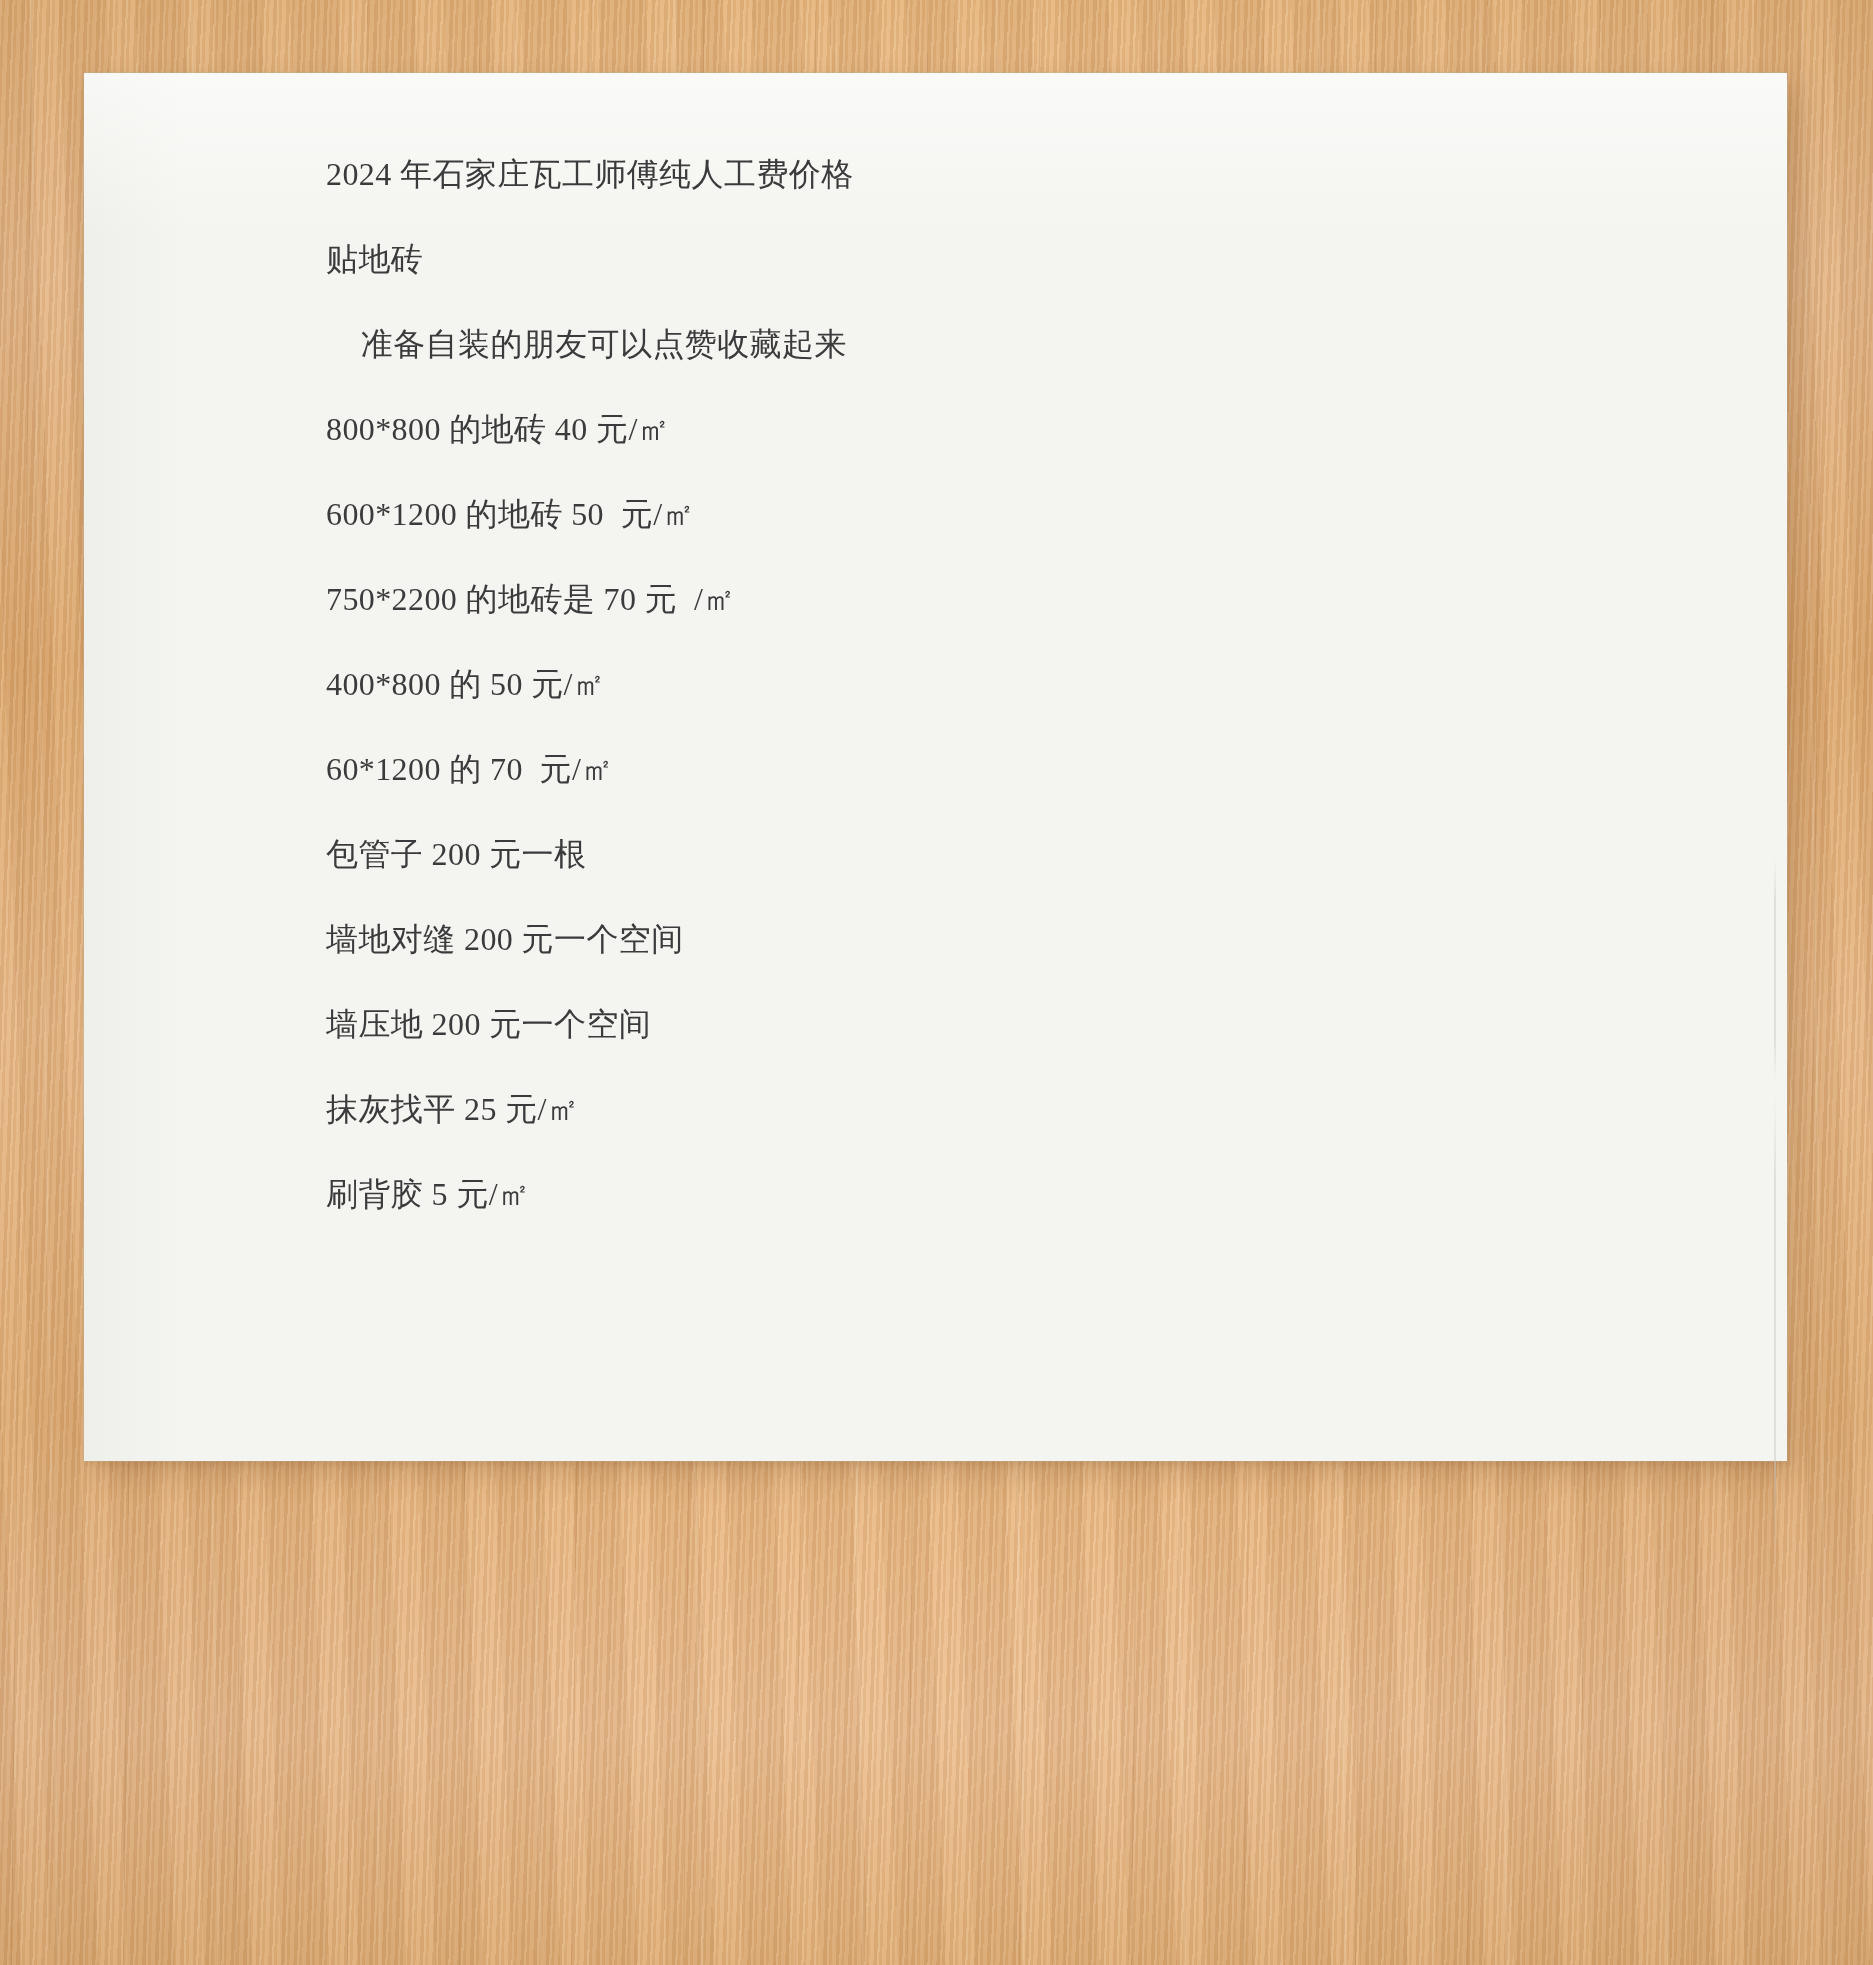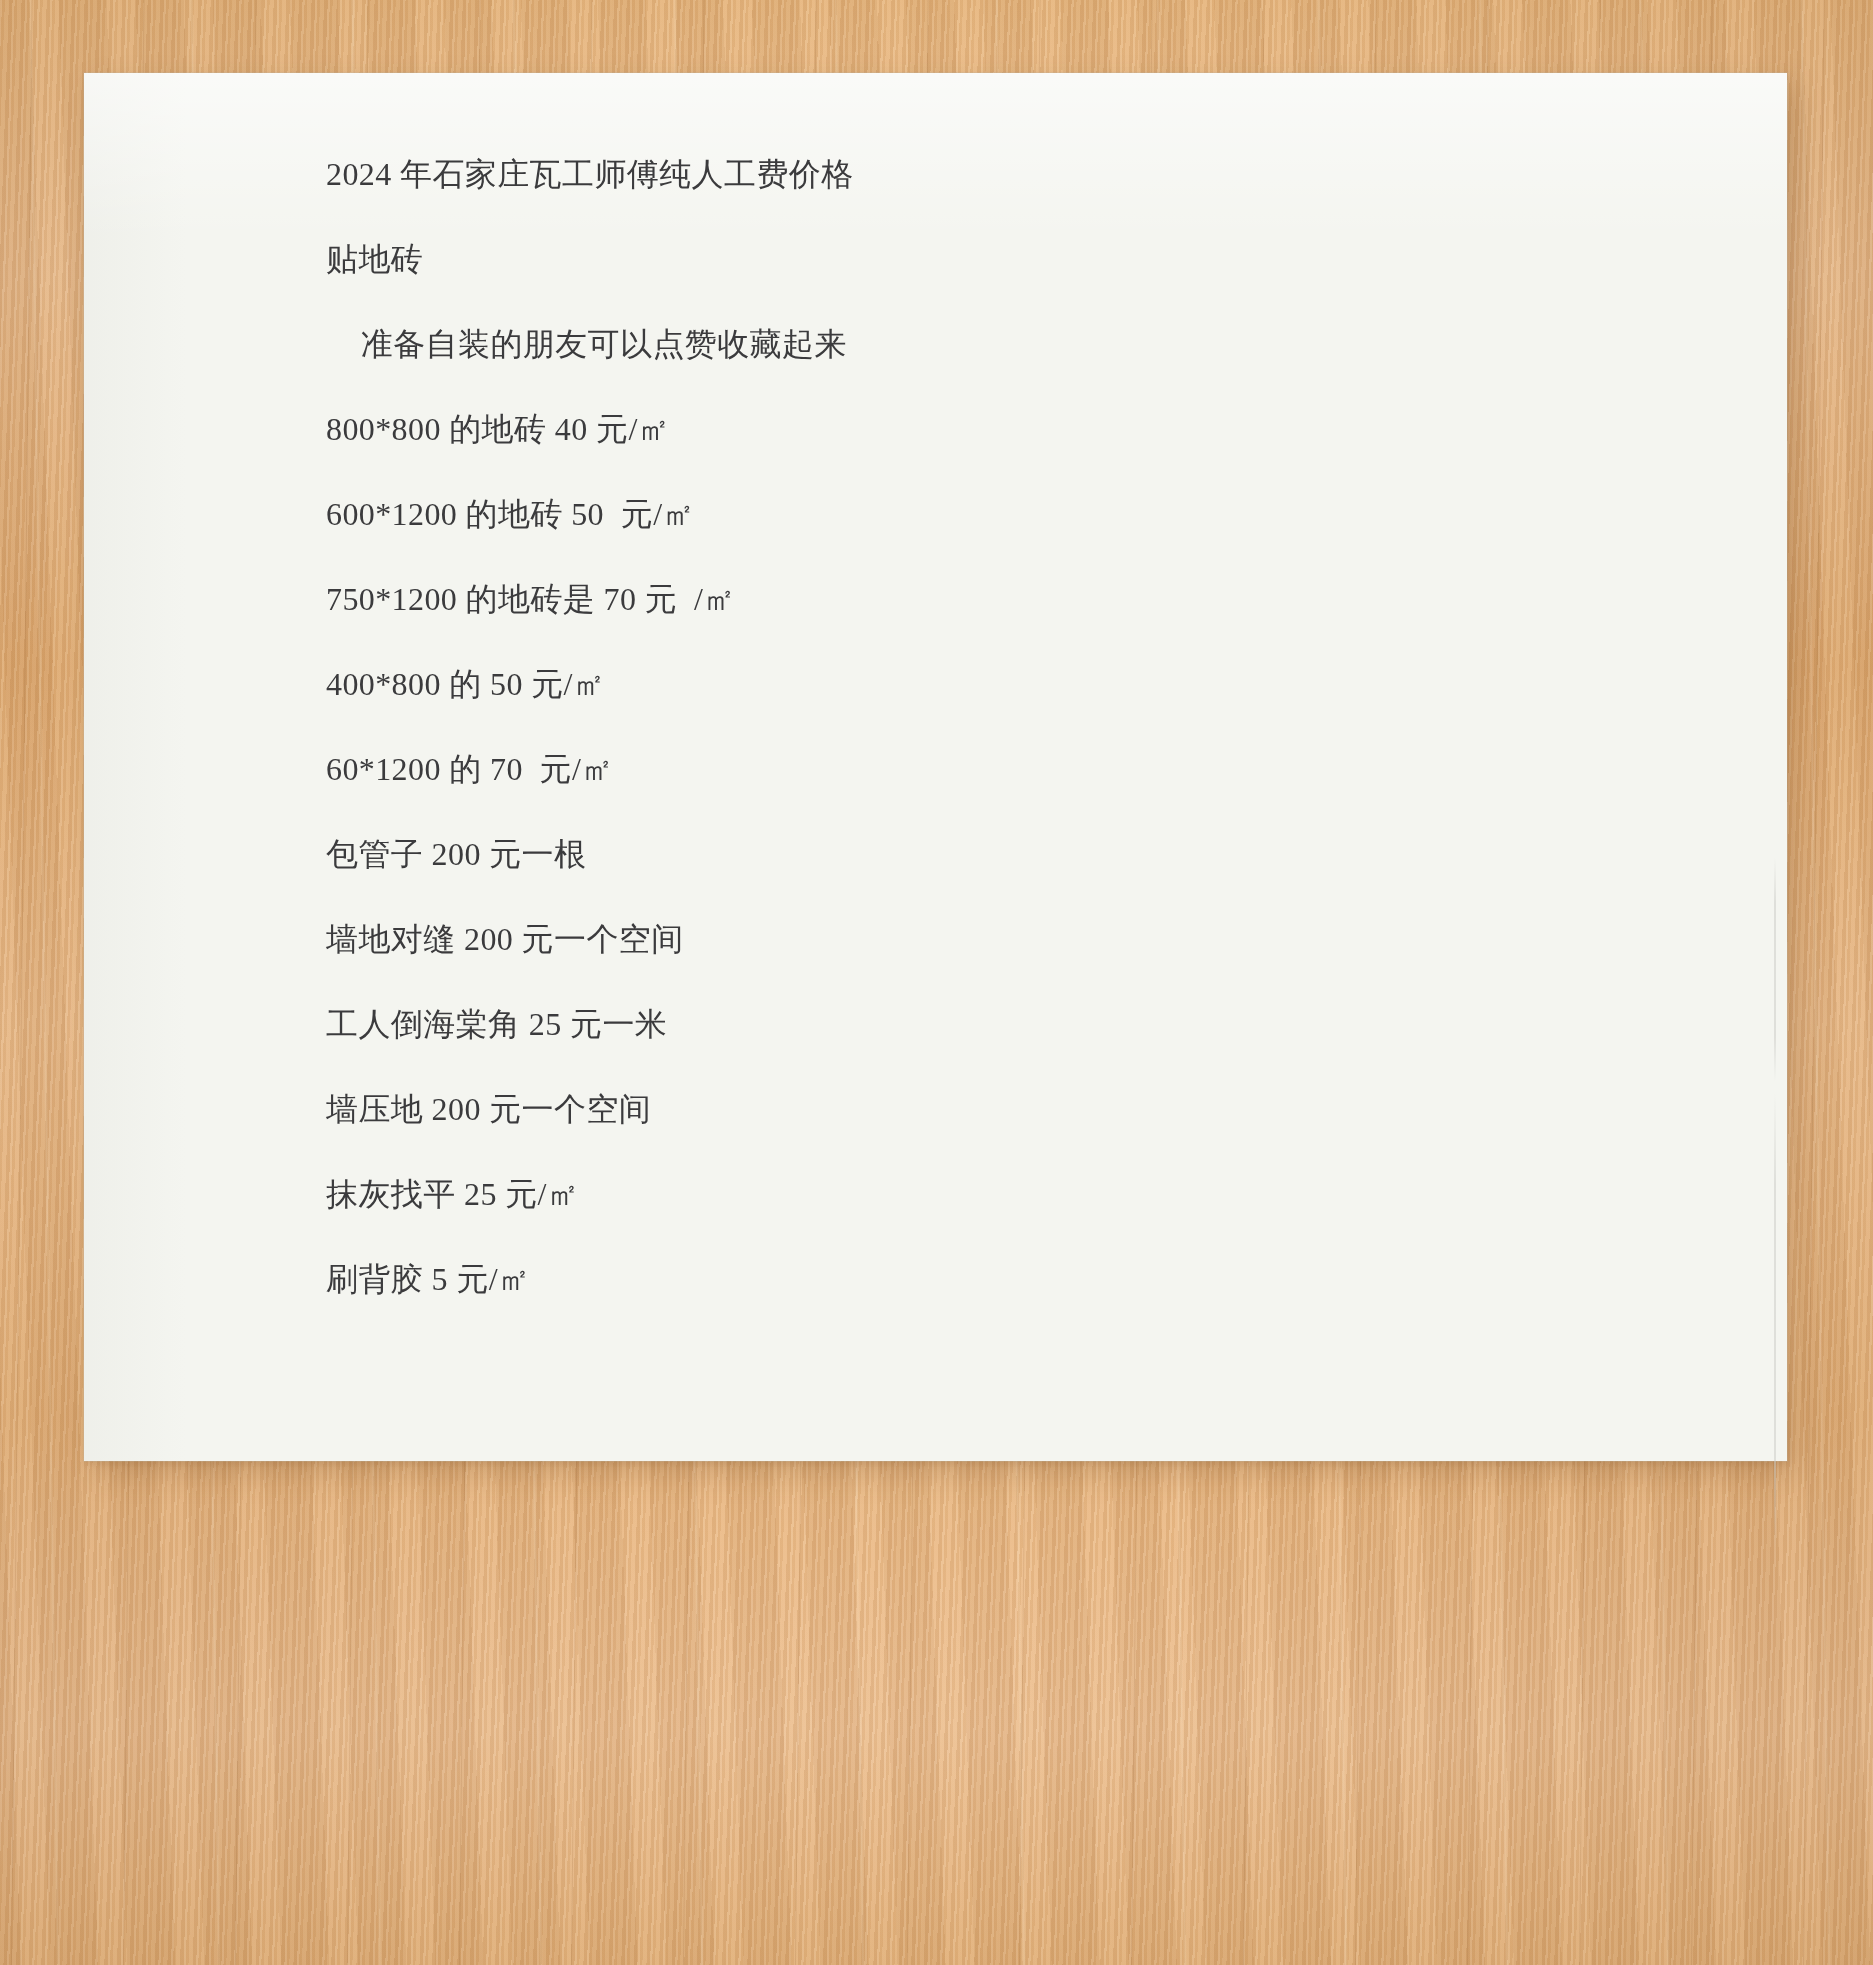--- a/index.html
+++ b/index.html
@@ -134,24 +134,23 @@
   <div class="sheet-texture"></div>
   <div class="scan-line" style="top:785px; height:224px;"></div>
   <div class="scan-line" style="top:1020px; height:456px;"></div>
 
   <div class="content">
     <p class="line first">2024 年石家庄瓦工师傅纯人工费价格</p>
     <p class="line">贴地砖</p>
     <p class="line indent">  准备自装的朋友可以点赞收藏起来</p>
     <p class="line">800*800 的地砖 40 元/㎡</p>
     <p class="line">600*1200 的地砖 50  元/㎡</p>
-    <p class="line">750*1200 的地砖是 70 元  /㎡</p>
+    <p class="line">750*2200 的地砖是 70 元  /㎡</p>
     <p class="line">400*800 的 50 元/㎡</p>
     <p class="line">60*1200 的 70  元/㎡</p>
     <p class="line">包管子 200 元一根</p>
     <p class="line">墙地对缝 200 元一个空间</p>
-    <p class="line">工人倒海棠角 25 元一米</p>
     <p class="line">墙压地 200 元一个空间</p>
     <p class="line">抹灰找平 25 元/㎡</p>
     <p class="line">刷背胶 5 元/㎡</p>
   </div>
 </div>
 
 
 </body></html>

